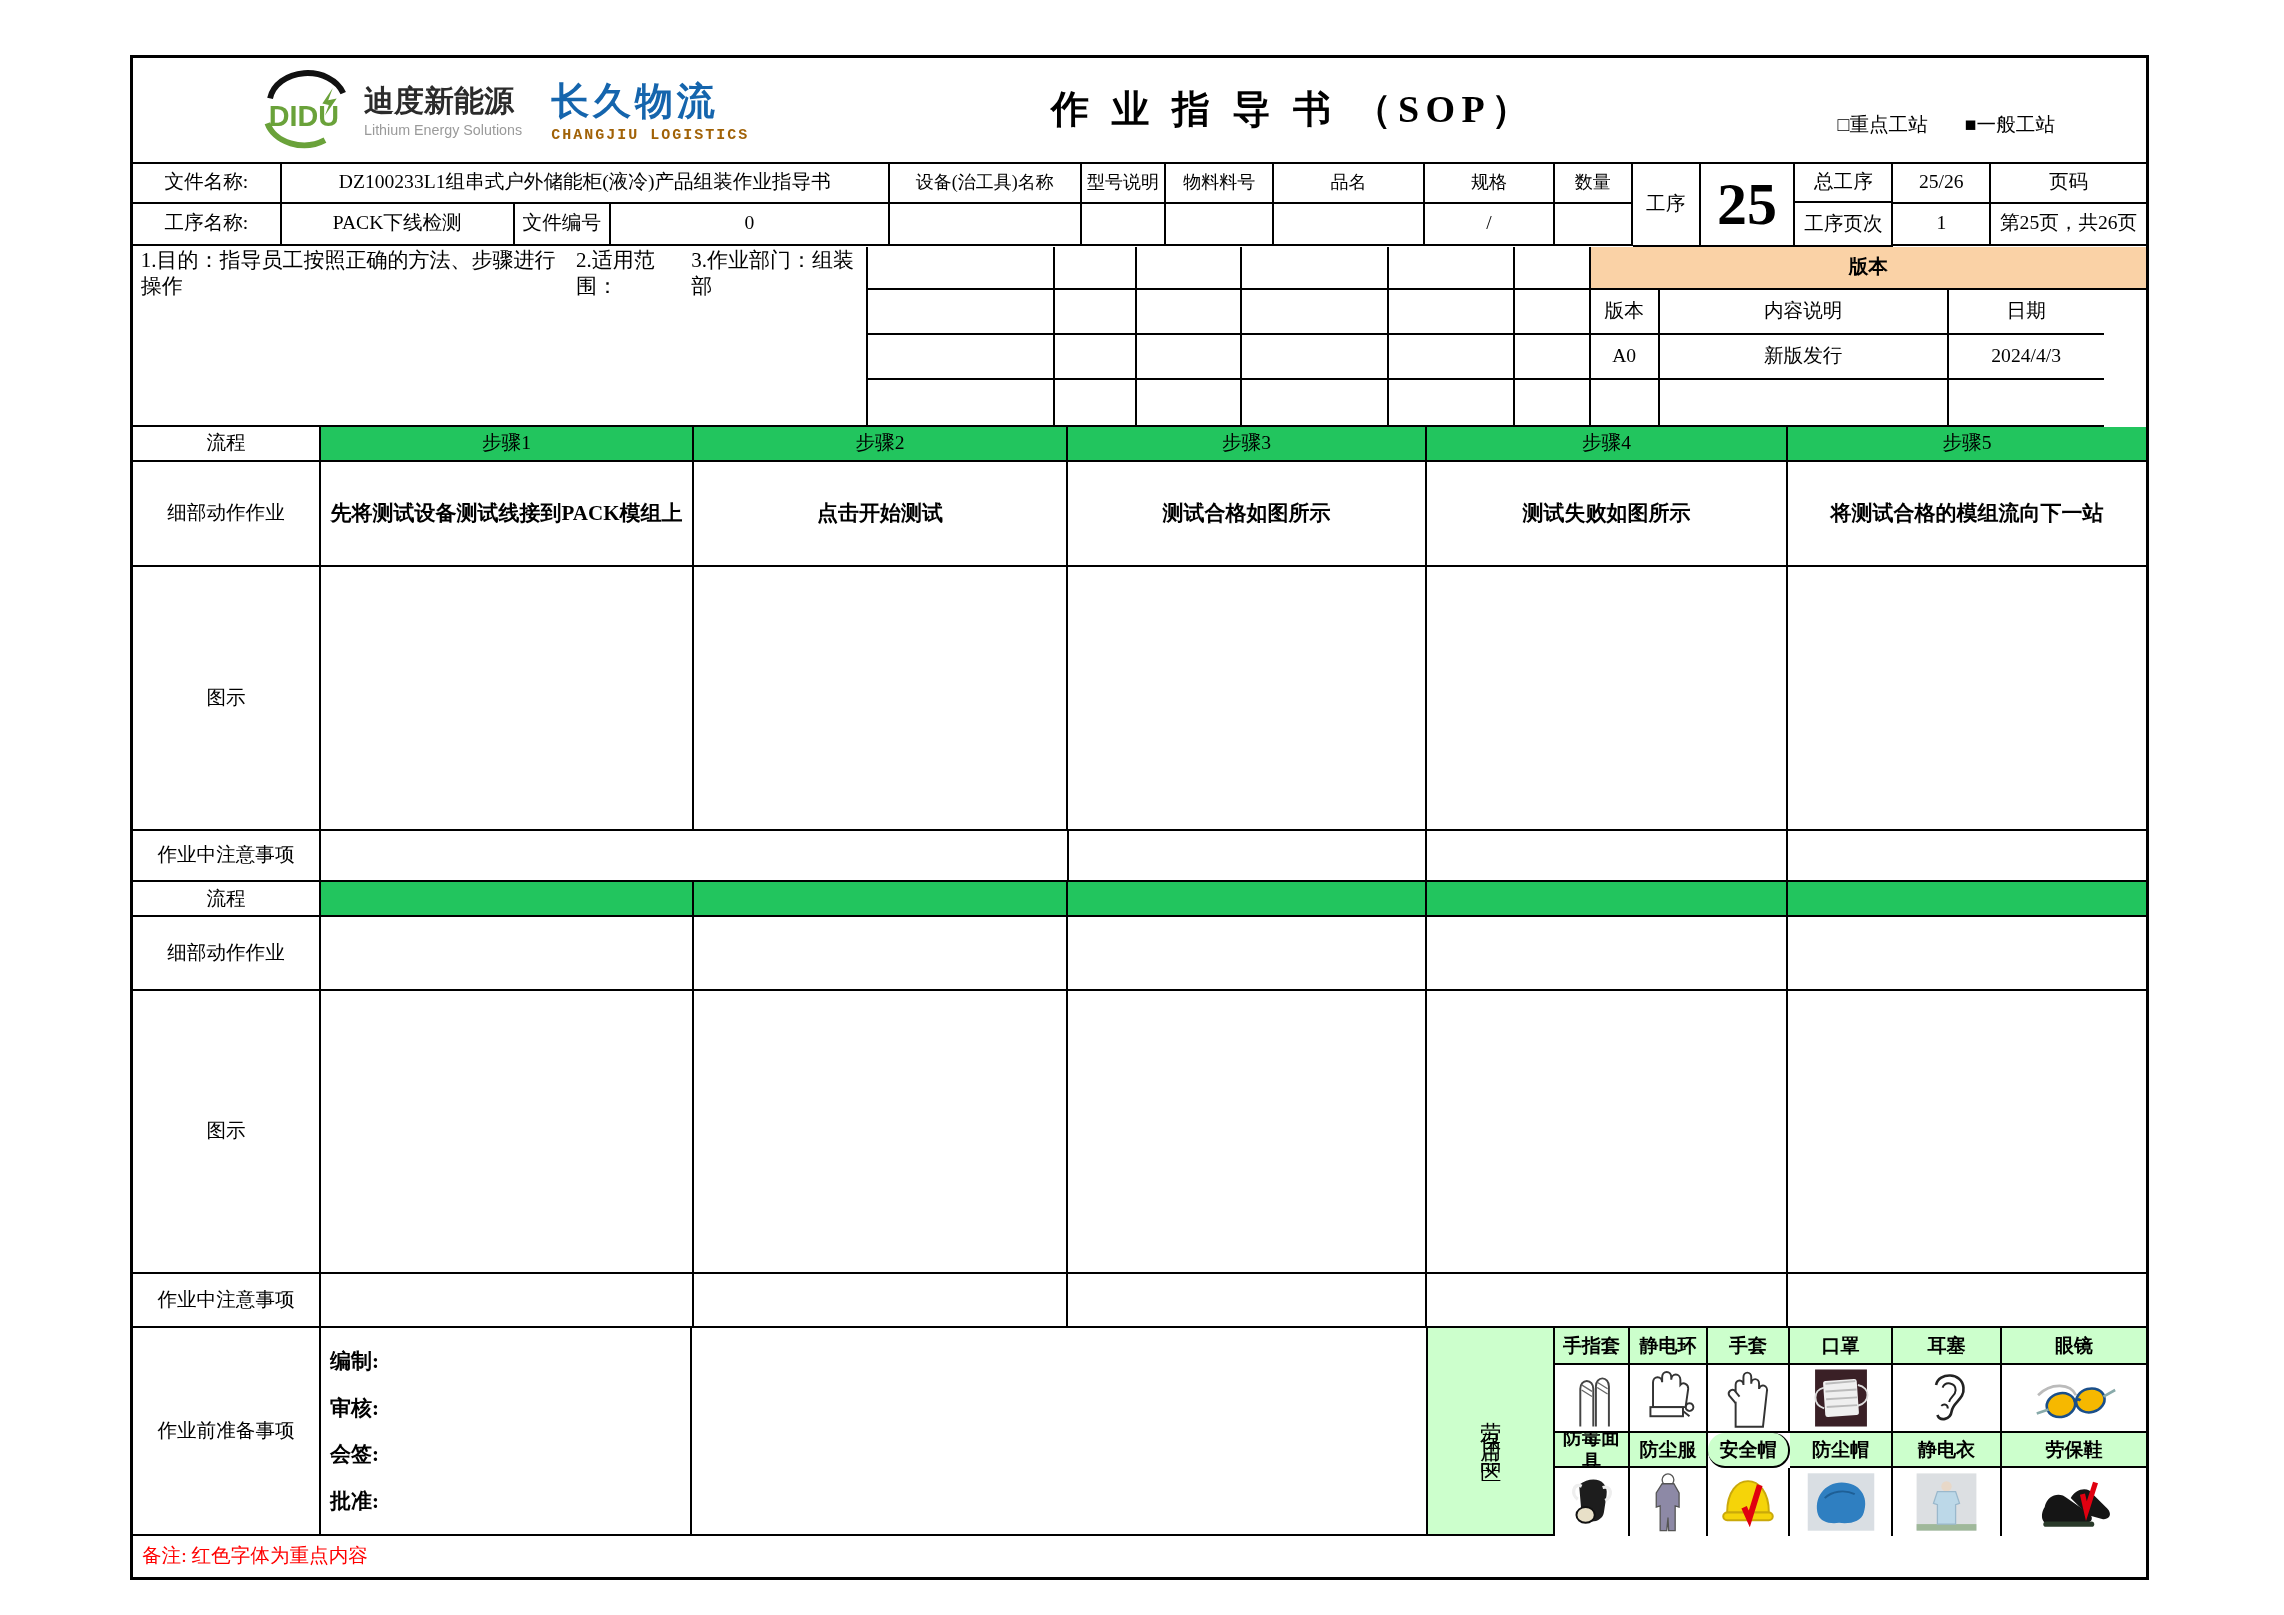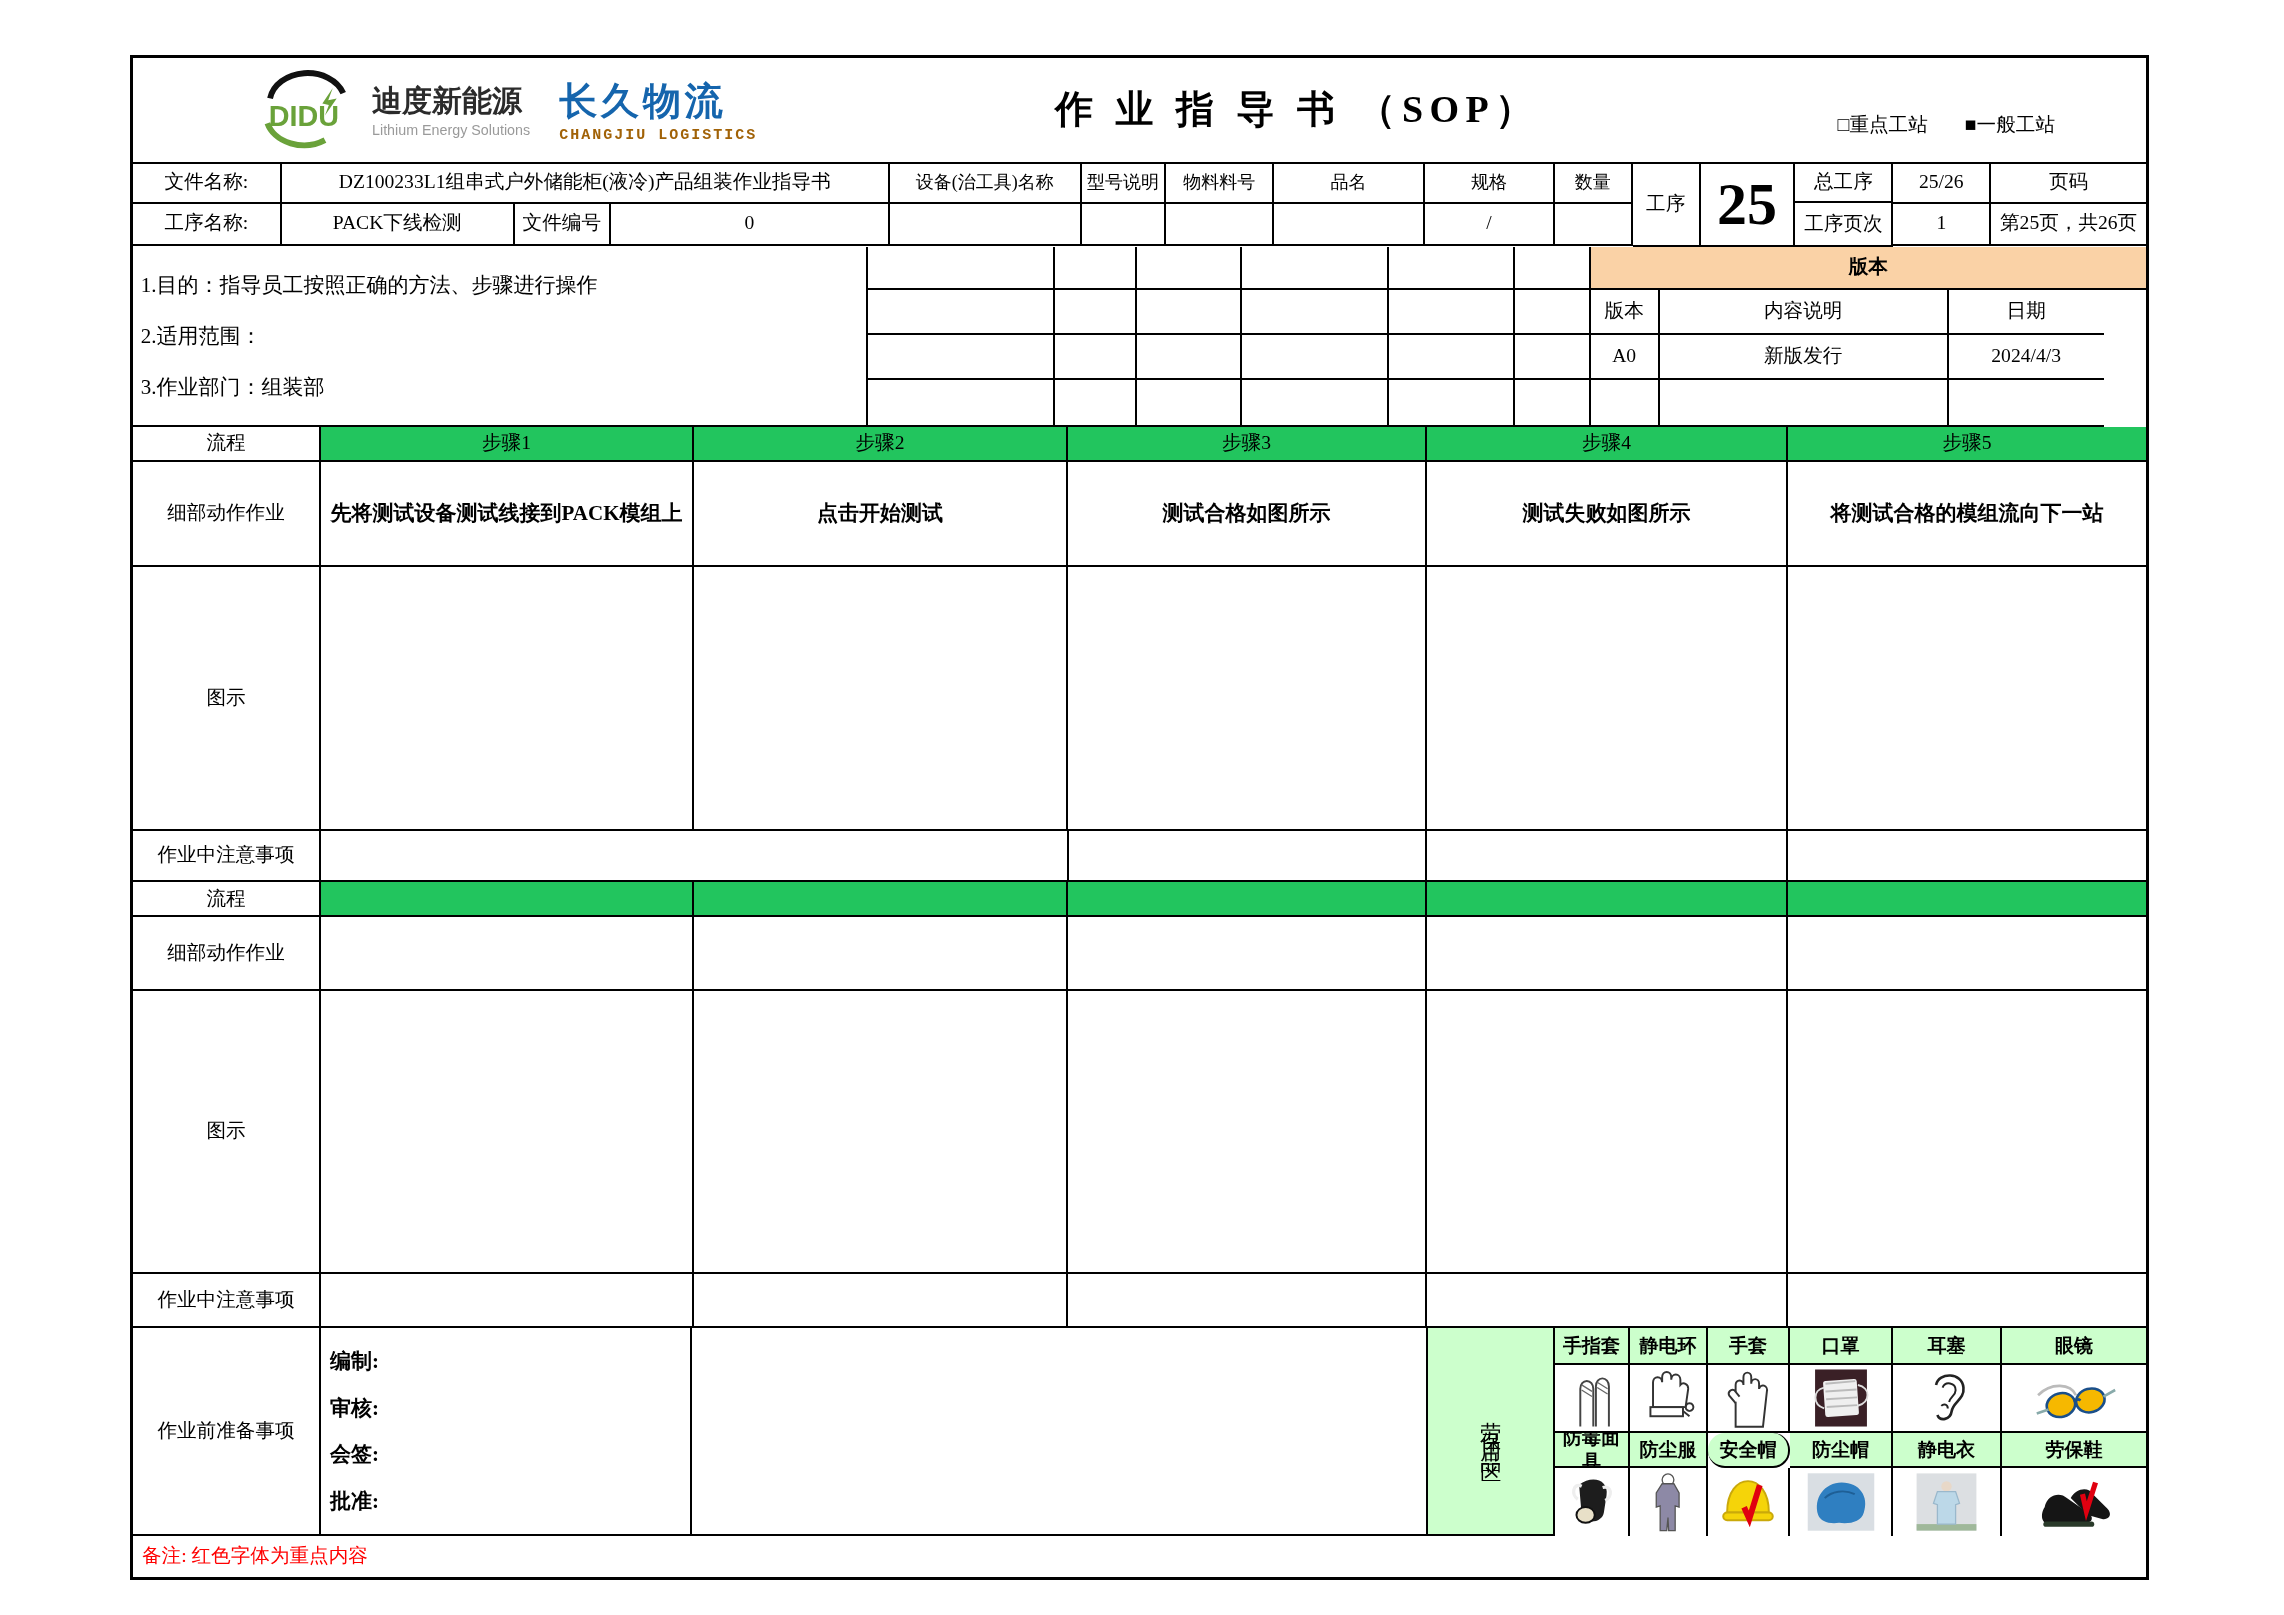--- a/index.html
+++ b/index.html
@@ -16,31 +16,31 @@
   .nb{border-bottom:none!important;}
   .yellow{background:#22c55e;}
   .orange{background:#FAD2A6;}
   .green{background:#CCFFCC;}
   .bold{font-weight:bold;}
   .big25{font-size:60px;font-weight:bold;line-height:1;}
   .detail{font-weight:bold;font-size:21px;}
   
   .hdr{height:104px;display:flex;align-items:center;}
   .logo-group{display:flex;align-items:center;gap:29px;margin-left:124px;}
-  .didu{display:flex;align-items:center;gap:17px;}
+  .didu{display:flex;align-items:center;gap:9px;}
   .didu-txt{display:flex;flex-direction:column;align-items:flex-start;}
   .didu-name{font-size:30px;font-weight:bold;color:#2b2b2b;font-family:"Liberation Sans",sans-serif;}
   .didu-tag{font-size:14.3px;color:#9a9a9a;font-family:"Liberation Sans",sans-serif;}
   .cj{display:flex;flex-direction:column;align-items:flex-start;}
   .cj-name{font-size:38px;font-weight:bold;color:#1565AD;letter-spacing:3.9px;}
   .cj-tag{font-size:15px;font-weight:bold;color:#a16207;letter-spacing:2px;font-family:Liberation Mono, monospace;}
   .title{flex:1;text-align:center;font-size:38px;font-weight:bold;letter-spacing:6.5px;}
   .stations{margin-right:91px;margin-top:30px;font-size:19.6px;display:flex;gap:37px;white-space:nowrap;}
   
-  .purpose{flex-direction:column;justify-content:space-evenly;align-items:flex-start;
+  .purpose{justify-content:space-evenly;align-items:flex-start;
            padding-left:7.8px;font-size:21px;text-align:left;}
   .signcell{flex-direction:column;justify-content:space-evenly;align-items:flex-start;
             padding-left:9px;font-weight:bold;font-size:21px;text-align:left;}
   .vtext{writing-mode:vertical-rl;text-orientation:upright;letter-spacing:10.4px;font-size:21px;}
   .notecell{justify-content:flex-start;padding-left:9px;color:#FF0000;font-size:19.6px;}
   .ppehdr{font-weight:bold;font-size:19px;}
   svg{display:block;}
 </style>
 </head>
 <body>

